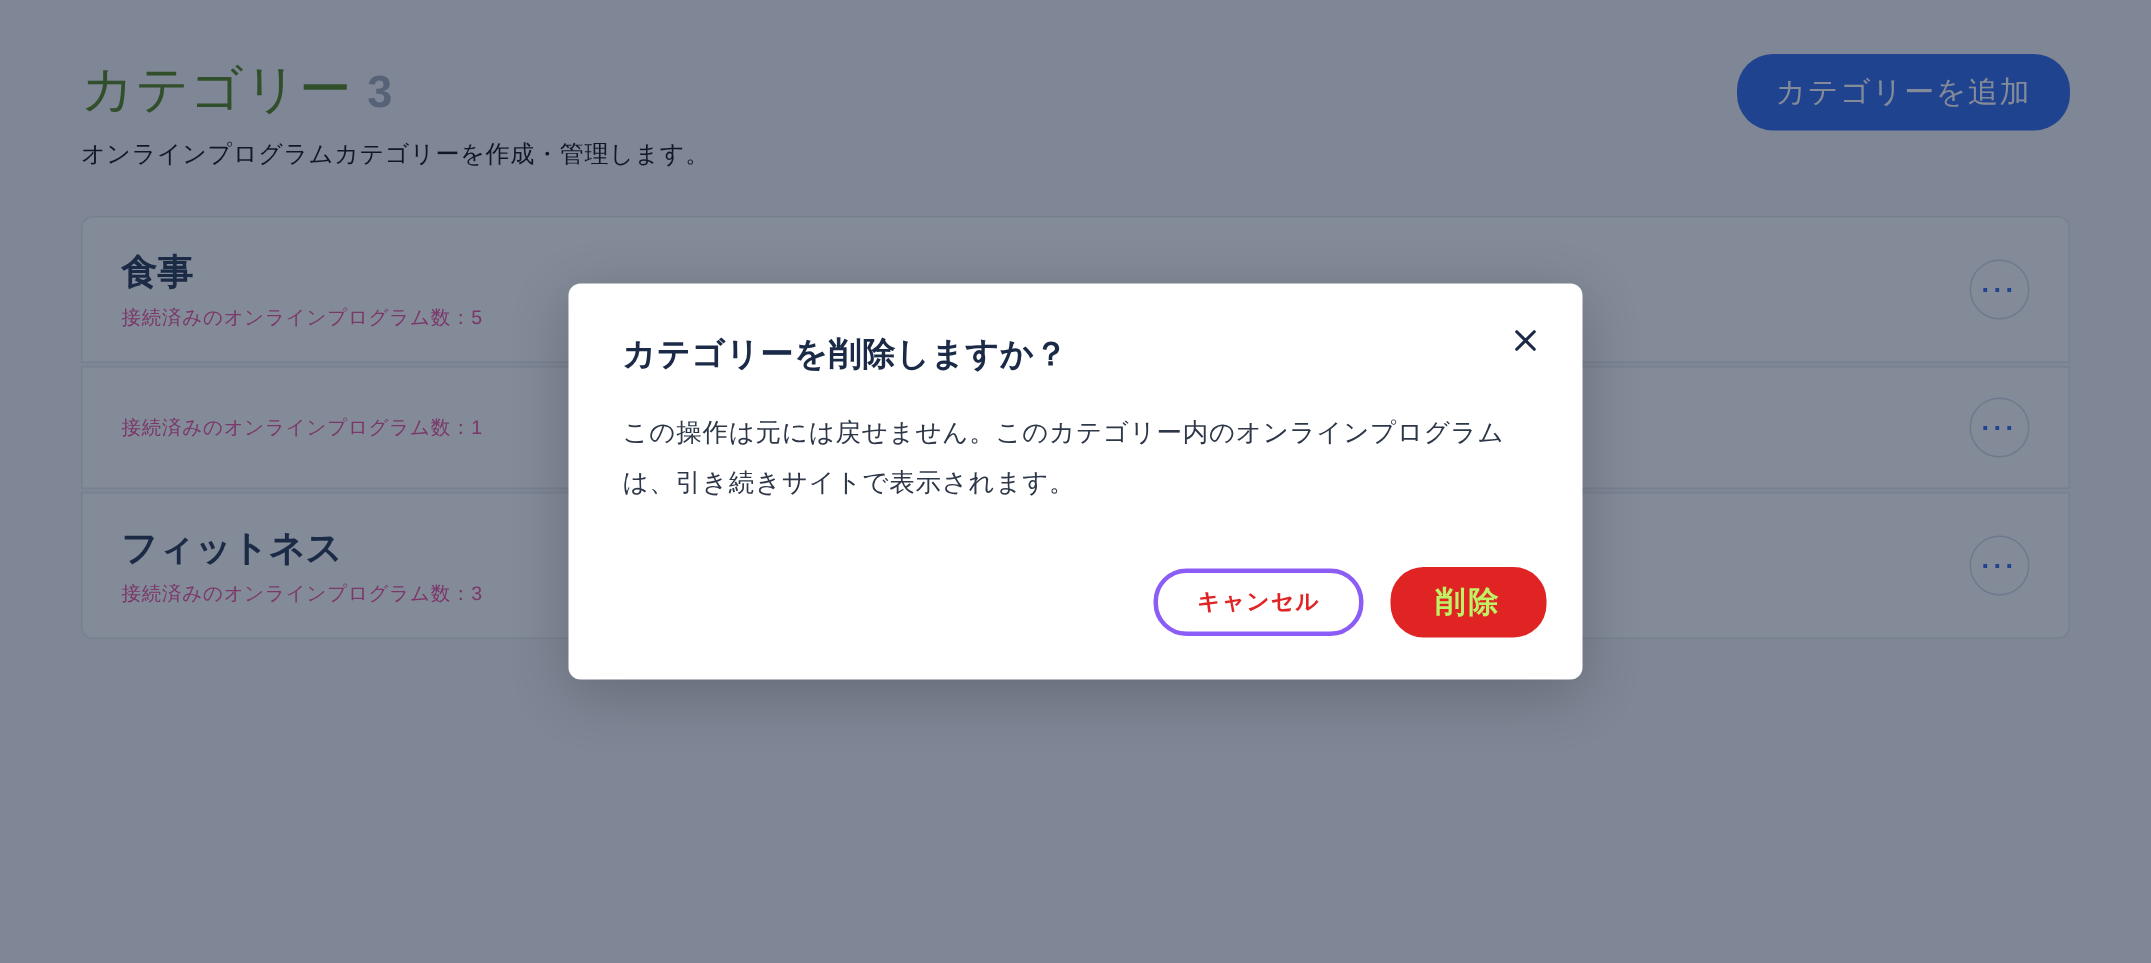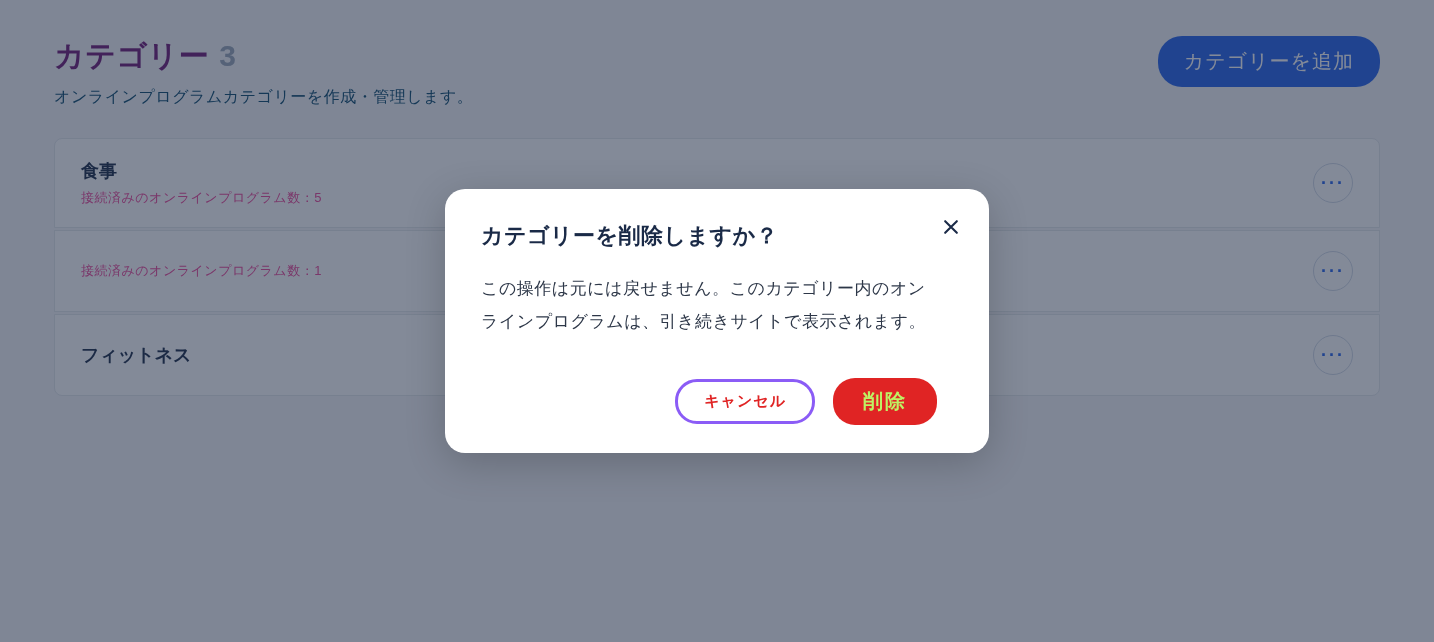--- a/index.html
+++ b/index.html
@@ -27,33 +27,33 @@
     .header-left {
       display: flex;
       flex-direction: column;
     }
     .title-row {
       display: flex;
       align-items: baseline;
       gap: 10px;
     }
     .page-title {
-      font-size: 30px;
-      font-weight: 700;
-      color: #701a75;
+      font-size: 35px;
+      font-weight: 400;
+      color: #4d7c0f;
       letter-spacing: 0.5px;
     }
     .title-count {
       font-size: 30px;
       font-weight: 600;
       color: #9aa6b8;
     }
     .page-subtitle {
       font-size: 16px;
-      color: #0c4a6e;
+      color: #000000;
       margin-top: 10px;
       letter-spacing: 0.5px;
     }
     .add-button {
       background: #2563eb;
       color: #ffffff;
       border: none;
       border-radius: 24px;
       padding: 12px 26px;
       font-size: 20px;
@@ -83,21 +83,21 @@
     }
     .category-item:last-child {
       border-radius: 0 0 8px 8px;
     }
     .category-info {
       display: flex;
       flex-direction: column;
       gap: 6px;
     }
     .category-name {
-      font-size: 18px;
+      font-size: 24px;
       font-weight: 600;
       color: #1a2a47;
     }
     .category-meta {
       font-size: 13px;
       color: #ec4899;
       letter-spacing: 0.5px;
     }
     .more-button {
       width: 40px;
@@ -118,23 +118,23 @@
     .overlay {
       position: absolute;
       inset: 0;
       background: rgba(30, 42, 68, 0.55);
       display: flex;
       align-items: center;
       justify-content: center;
     }
     .modal {
       background: #ffffff;
-      border-radius: 20px;
-      width: 544px;
-      padding: 32px 52px 28px 36px;
+      border-radius: 8px;
+      width: 676px;
+      padding: 32px 24px 28px 36px;
       position: relative;
       box-shadow: 0 10px 40px rgba(0,0,0,0.2);
     }
     .modal-close {
       position: absolute;
       top: 24px;
       right: 24px;
       width: 28px;
       height: 28px;
       background: none;
@@ -222,20 +222,21 @@
       <div class="category-info">
         <div class="category-meta">接続済みのオンラインプログラム数：1</div>
       </div>
       <button class="more-button">
         <span>···</span>
       </button>
     </div>
     <div class="category-item">
       <div class="category-info">
         <div class="category-name">フィットネス</div>
+        <div class="category-meta">接続済みのオンラインプログラム数：3</div>
       </div>
       <button class="more-button">
         <span>···</span>
       </button>
     </div>
   </div>
 </div>
 
 <div class="overlay">
   <div class="modal">

